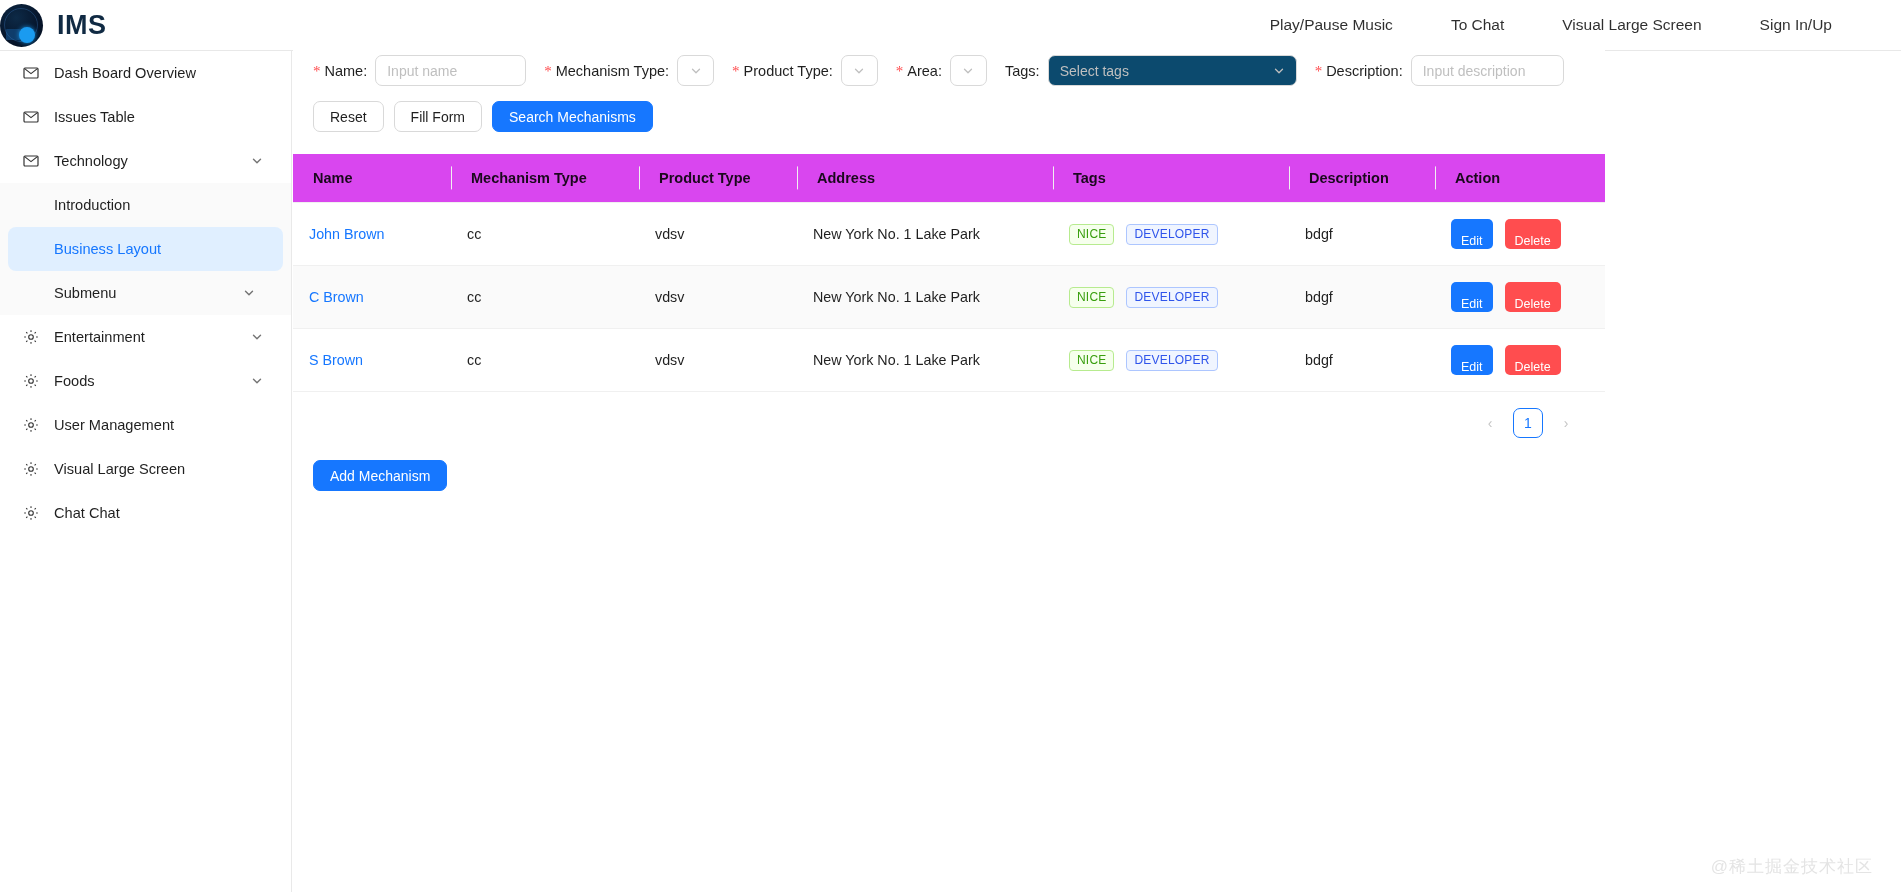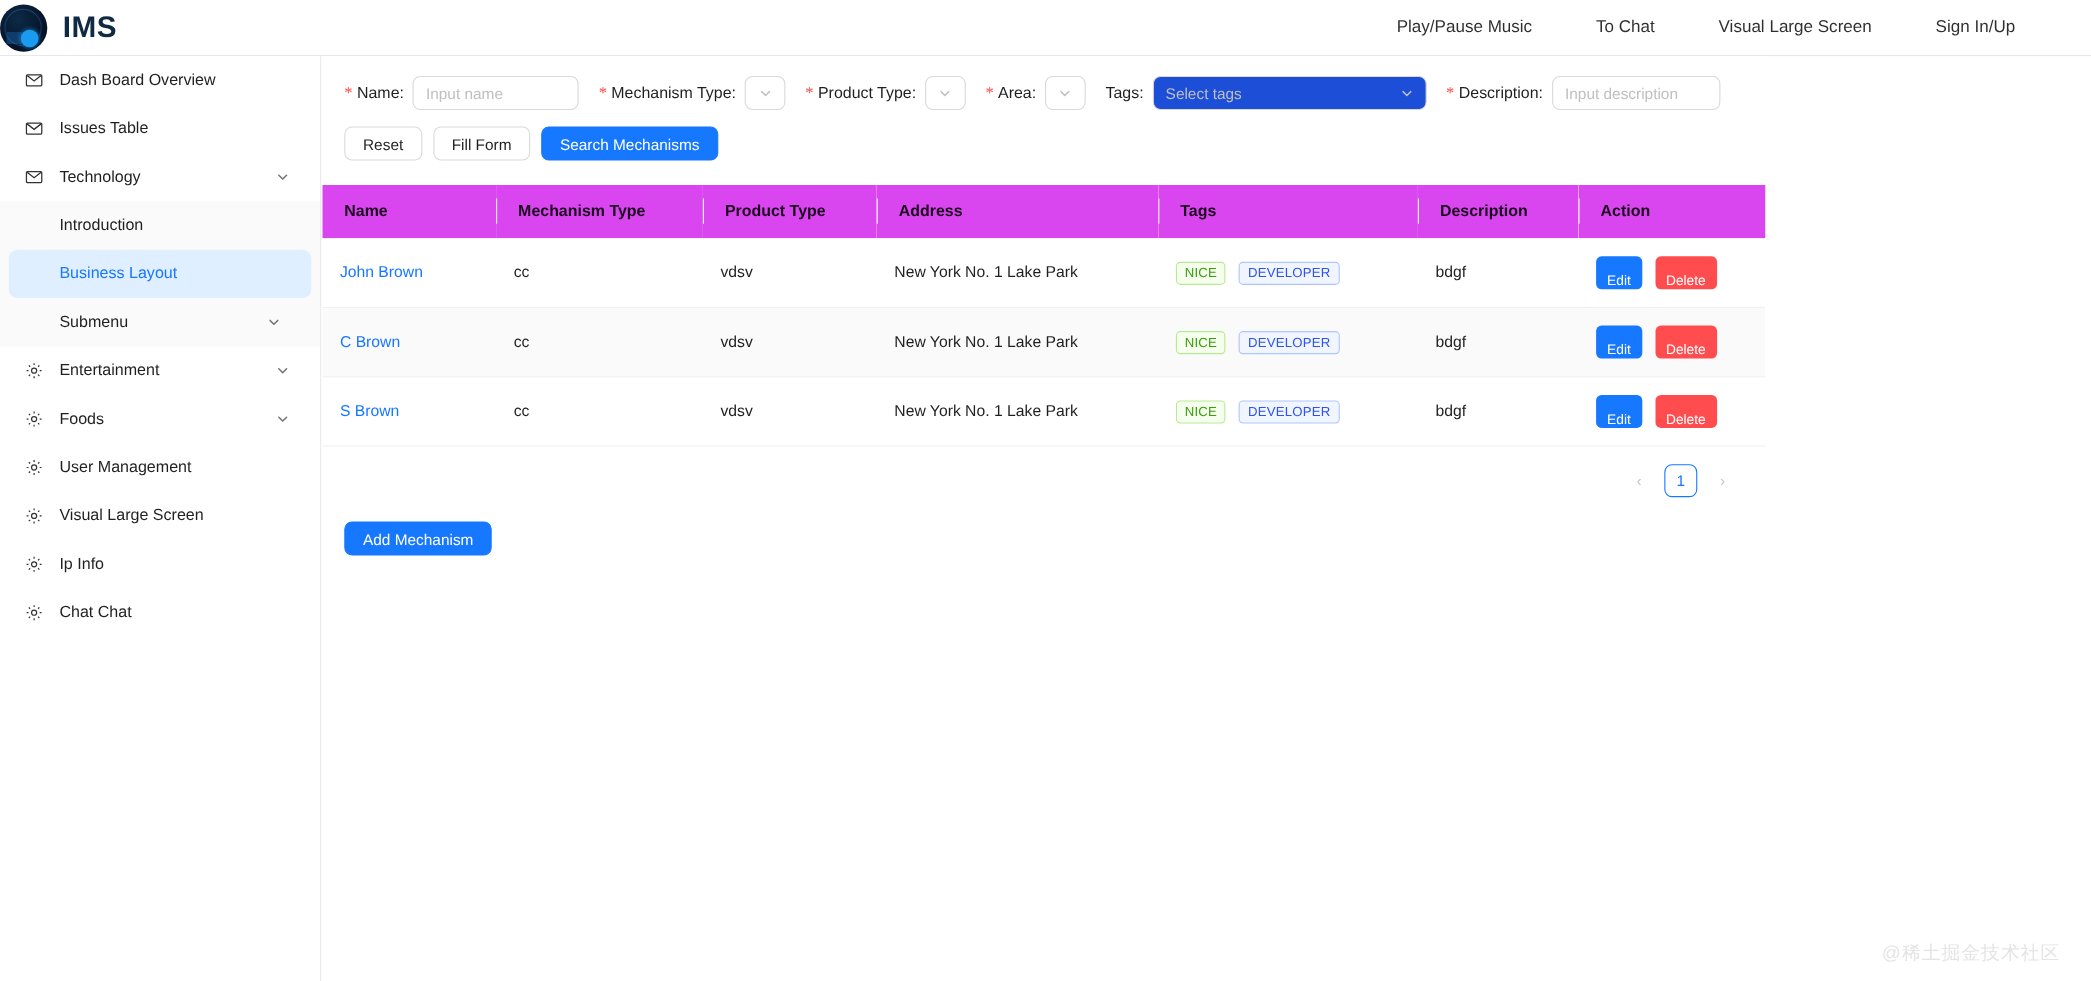--- a/index.html
+++ b/index.html
@@ -79,21 +79,21 @@
     height: 44px; display: flex; align-items: center;
     padding: 0 28px 0 46px; cursor: pointer; font-size: 14.6px;
     color: rgba(0,0,0,0.88);
     margin: 0 8px; border-radius: 8px;
   }
   .submenu-item.selected { background: #e0efff; color: #1677ff; }
   .submenu-item .si-arrow { margin-left: auto; color: rgba(0,0,0,0.55); display:flex; }
 
   
   .content {
-    position: absolute; left: 293px; top: 51px;
+    position: absolute; left: 293px; top: 37px;
     width: 1312px; height: 841px;
     background: #ffffff; overflow: hidden;
   }
 
   
   .search-form {
     display: flex; align-items: center; flex-wrap: nowrap;
     padding: 18px 20px 0 20px; gap: 0;
   }
   .form-field { display: flex; align-items: center; margin-right: 18px; white-space: nowrap; }
@@ -107,21 +107,21 @@
   .text-input::placeholder { color: #bfbfbf; }
   .input-name { width: 151px; }
   .input-desc { width: 153px; }
   .mini-select {
     width: 37px; height: 31px; border: 1px solid #d9d9d9; border-radius: 7px;
     background: #fff; display: flex; align-items: center; justify-content: center;
     cursor: pointer;
   }
   .tags-select {
     width: 249px; height: 31px; border: 1px solid #d9d9d9; border-radius: 7px;
-    background: #1d4ed8; display: flex; align-items: center;
+    background: #0c4a6e; display: flex; align-items: center;
     padding: 0 11px; cursor: pointer;
   }
   .tags-select .ts-ph { font-size: 14px; color: #bfbfbf; flex: 1; }
   .chev { color: #bfbfbf; display: flex; }
 
   
   .btn-row { display: flex; align-items: center; gap: 10px; padding: 15px 20px 0 20px; }
   .btn {
     height: 31px; border-radius: 7px; font-size: 14px; font-family: inherit;
     padding: 0 16px; cursor: pointer; display: inline-flex;
@@ -311,29 +311,20 @@
   <div class="menu-item">
     <span class="mi-icon">
       <svg width="16" height="16" viewBox="0 0 16 16" fill="none" stroke="#333" stroke-width="1.1">
           <circle cx="8" cy="8" r="2.3"></circle>
           <path d="M8 1.2v1.7M8 13.1v1.7M14.8 8h-1.7M2.9 8H1.2M12.8 3.2l-1.2 1.2M4.4 11.6l-1.2 1.2M12.8 12.8l-1.2-1.2M4.4 4.4L3.2 3.2"></path>
         </svg>
     </span>
     <span class="mi-label">Visual Large Screen</span>
   </div>
 
-  <div class="menu-item">
-    <span class="mi-icon">
-      <svg width="16" height="16" viewBox="0 0 16 16" fill="none" stroke="#333" stroke-width="1.1">
-          <circle cx="8" cy="8" r="2.3"></circle>
-          <path d="M8 1.2v1.7M8 13.1v1.7M14.8 8h-1.7M2.9 8H1.2M12.8 3.2l-1.2 1.2M4.4 11.6l-1.2 1.2M12.8 12.8l-1.2-1.2M4.4 4.4L3.2 3.2"></path>
-        </svg>
-    </span>
-    <span class="mi-label">Ip Info</span>
-  </div>
 
   <div class="menu-item">
     <span class="mi-icon">
       <svg width="16" height="16" viewBox="0 0 16 16" fill="none" stroke="#333" stroke-width="1.1">
           <circle cx="8" cy="8" r="2.3"></circle>
           <path d="M8 1.2v1.7M8 13.1v1.7M14.8 8h-1.7M2.9 8H1.2M12.8 3.2l-1.2 1.2M4.4 11.6l-1.2 1.2M12.8 12.8l-1.2-1.2M4.4 4.4L3.2 3.2"></path>
         </svg>
     </span>
     <span class="mi-label">Chat Chat</span>
   </div>

